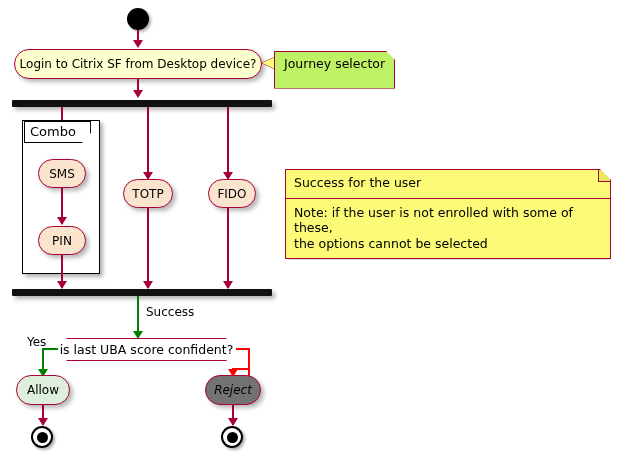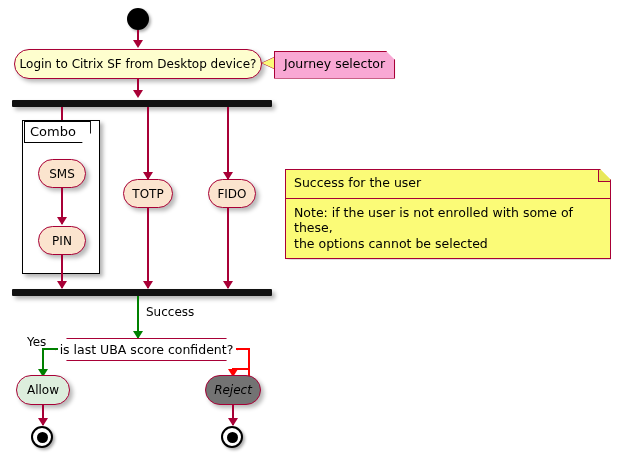--- a/index.html
+++ b/index.html
@@ -64,23 +64,23 @@
   }
   .group-tab{
     position:absolute;border:1.8px solid #000000;border-bottom-width:1.8px;
     background:#FFFFFF;font-size:13px;line-height:1;
     padding:3px 14px 4px 5px;white-space:nowrap;
     clip-path:polygon(0 0,100% 0,100% 55%,calc(100% - 9px) 100%,0 100%);
   }
 
   
   .callout{
-    position:absolute;background:#f9a8d4;border:1.4px solid #A80036;
+    position:absolute;background:#bef264;border:1.4px solid #A80036;
     font-size:12.5px;line-height:1;white-space:nowrap;
-    padding:6px 9px 7px 9px;
+    padding:6px 9px 17px 9px;
     box-shadow:3px 3px 4px rgba(0,0,0,.3);
     clip-path:polygon(0 0,calc(100% - 9px) 0,100% 9px,100% 100%,0 100%);
   }
   .callout-tail{
     position:absolute;width:0;height:0;
     border-top:6px solid transparent;border-bottom:6px solid transparent;
     border-right:13px solid #FBFB77;
     filter:drop-shadow(-1px 0 0 #A80036);
   }
 

